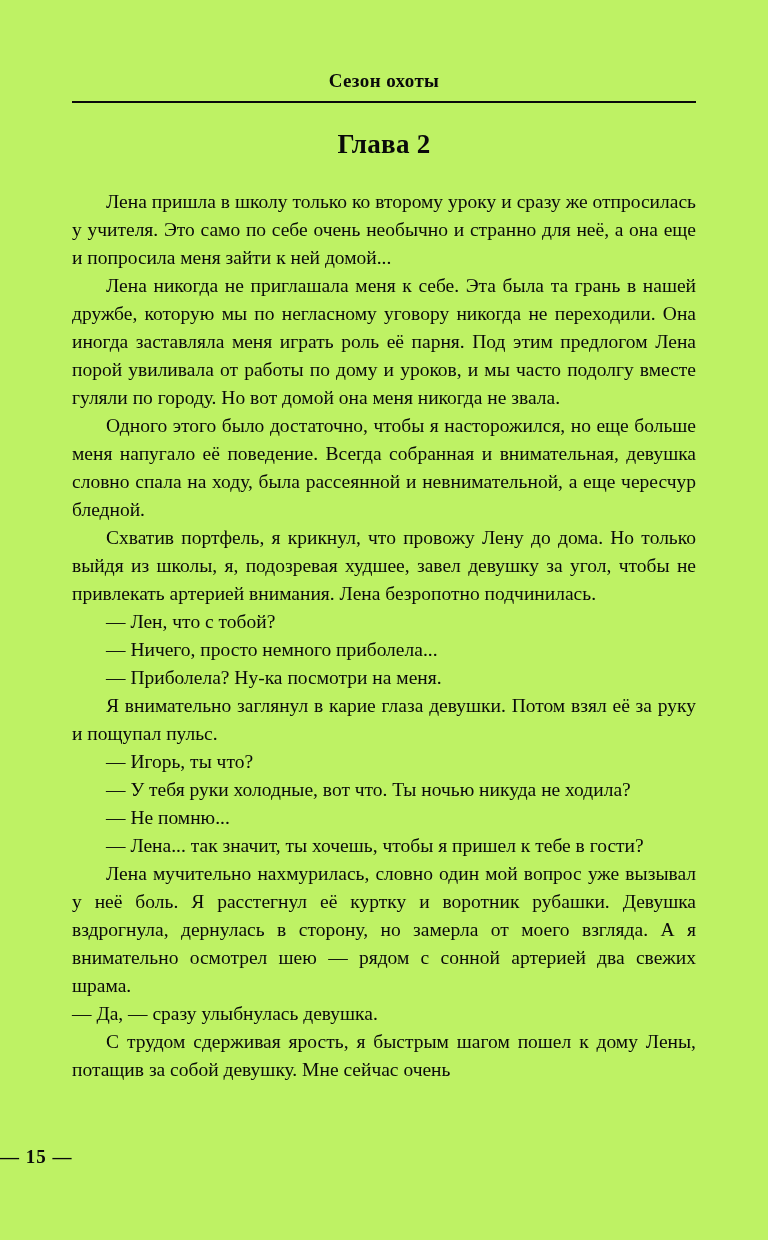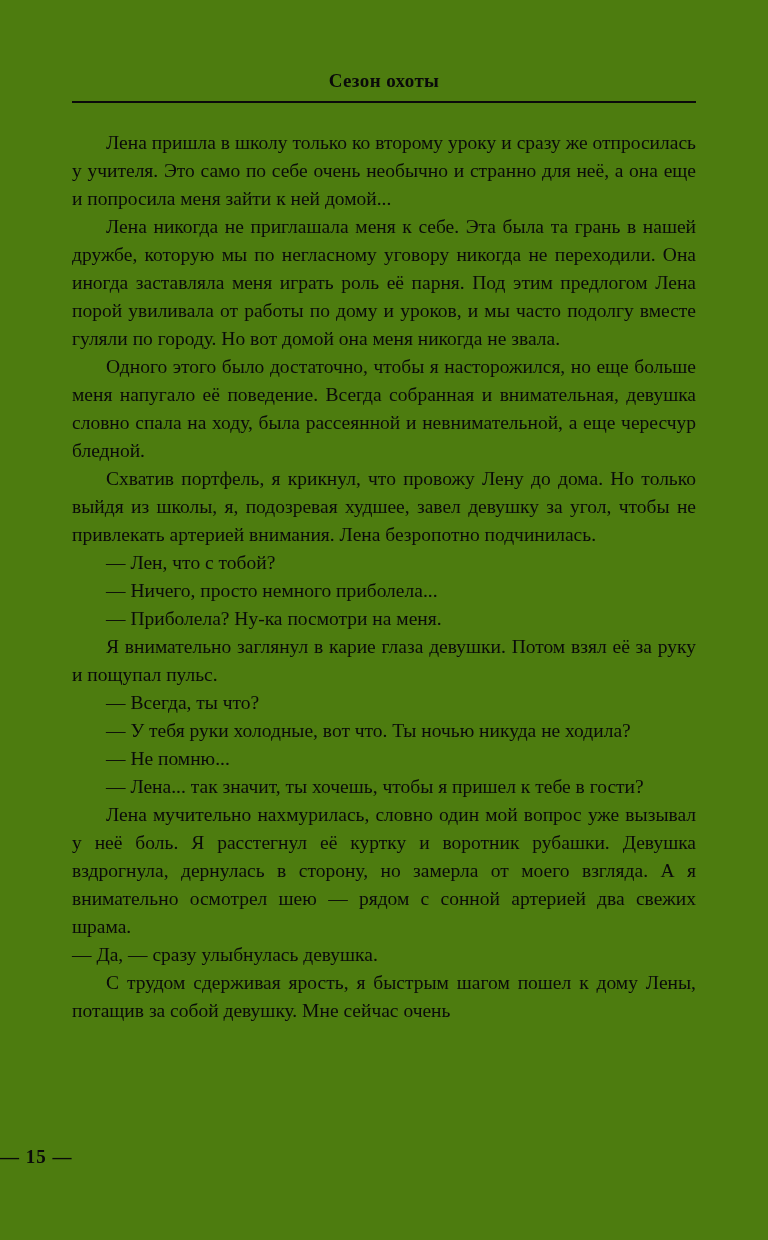--- a/index.html
+++ b/index.html
@@ -2,21 +2,21 @@
 <html lang="ru"><head>
 <meta charset="utf-8">
 <style>
   * { margin: 0; padding: 0; box-sizing: border-box; }
   html, body { background: #ffffff; }
   .page {
     position: relative;
     width: 768px;
     height: 1240px;
     margin: 0 auto;
-    background: #4d7c0f;
+    background: #bef264;
     color: #0a0a0a;
     font-family: "Liberation Serif", "DejaVu Serif", serif;
     padding: 70px 72px 0 72px;
     overflow: hidden;
   }
   .running-header { margin-bottom: 26px; }
   .running-title {
     text-align: center;
     font-weight: bold;
     font-size: 19px;
@@ -60,31 +60,32 @@
 </head>
 <body>
 
 <div class="page">
 
   <header class="running-header">
     <div class="running-title">Сезон охоты</div>
     <hr class="header-rule">
   </header>
 
+  <h1 class="chapter-title">Глава 2</h1>
 
   <main class="body-text">
     <p>Лена пришла в школу только ко второму уроку и сразу же отпросилась у учителя. Это само по себе очень необычно и странно для неё, а она еще и попросила меня зайти к ней домой...</p>
     <p>Лена никогда не приглашала меня к себе. Эта была та грань в нашей дружбе, которую мы по негласному уговору никогда не переходили. Она иногда заставляла меня играть роль её парня. Под этим предлогом Лена порой увиливала от работы по дому и уроков, и мы часто подолгу вместе гуляли по городу. Но вот домой она меня никогда не звала.</p>
     <p>Одного этого было достаточно, чтобы я насторожился, но еще больше меня напугало её поведение. Всегда собранная и внимательная, девушка словно спала на ходу, была рассеянной и невнимательной, а еще чересчур бледной.</p>
     <p>Схватив портфель, я крикнул, что провожу Лену до дома. Но только выйдя из школы, я, подозревая худшее, завел девушку за угол, чтобы не привлекать артерией внимания. Лена безропотно подчинилась.</p>
     <p>— Лен, что с тобой?</p>
     <p>— Ничего, просто немного приболела...</p>
     <p>— Приболела? Ну-ка посмотри на меня.</p>
     <p>Я внимательно заглянул в карие глаза девушки. Потом взял её за руку и пощупал пульс.</p>
-    <p>— Всегда, ты что?</p>
+    <p>— Игорь, ты что?</p>
     <p>— У тебя руки холодные, вот что. Ты ночью никуда не ходила?</p>
     <p>— Не помню...</p>
     <p>— Лена... так значит, ты хочешь, чтобы я пришел к тебе в гости?</p>
     <p>Лена мучительно нахмурилась, словно один мой вопрос уже вызывал у неё боль. Я расстегнул её куртку и воротник рубашки. Девушка вздрогнула, дернулась в сторону, но замерла от моего взгляда. А я внимательно осмотрел шею — рядом с сонной артерией два свежих шрама.</p>
     <p class="no-indent">— Да, — сразу улыбнулась девушка.</p>
     <p>С трудом сдерживая ярость, я быстрым шагом пошел к дому Лены, потащив за собой девушку. Мне сейчас очень</p>
   </main>
 
   <footer class="page-footer">
     <span>— 15 —</span>

